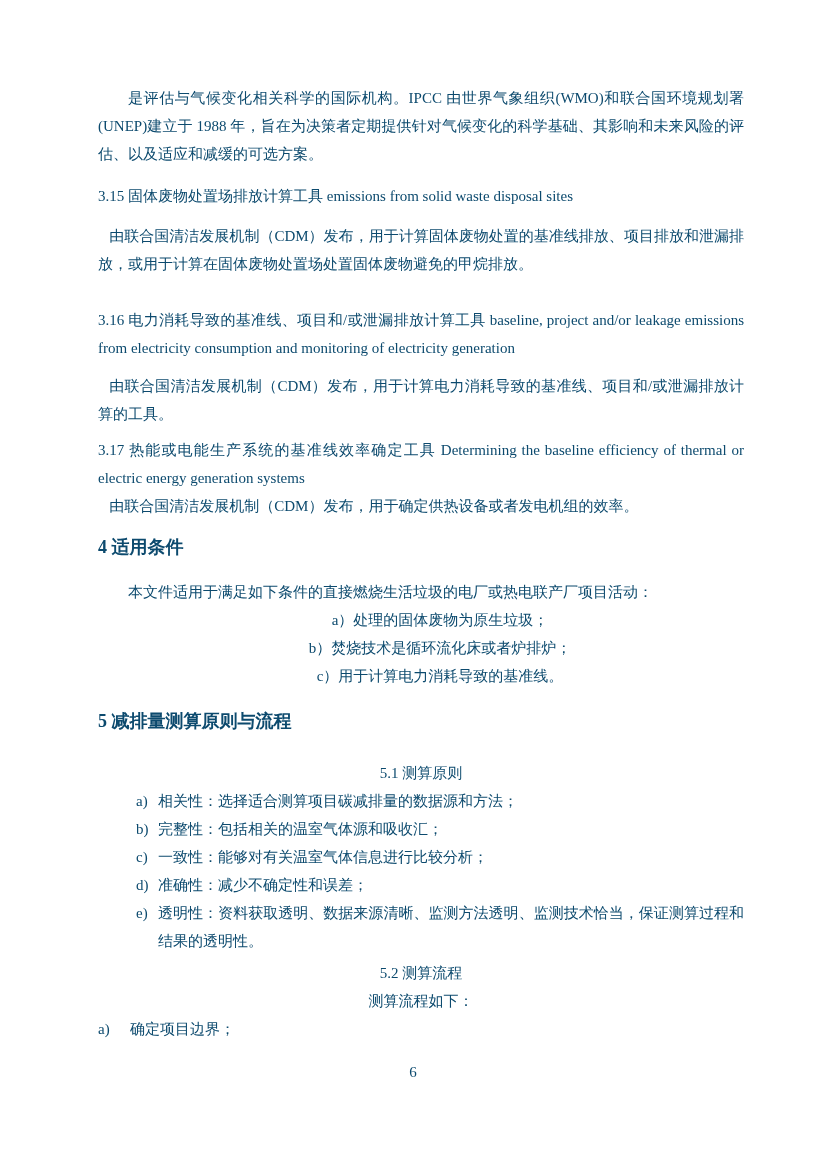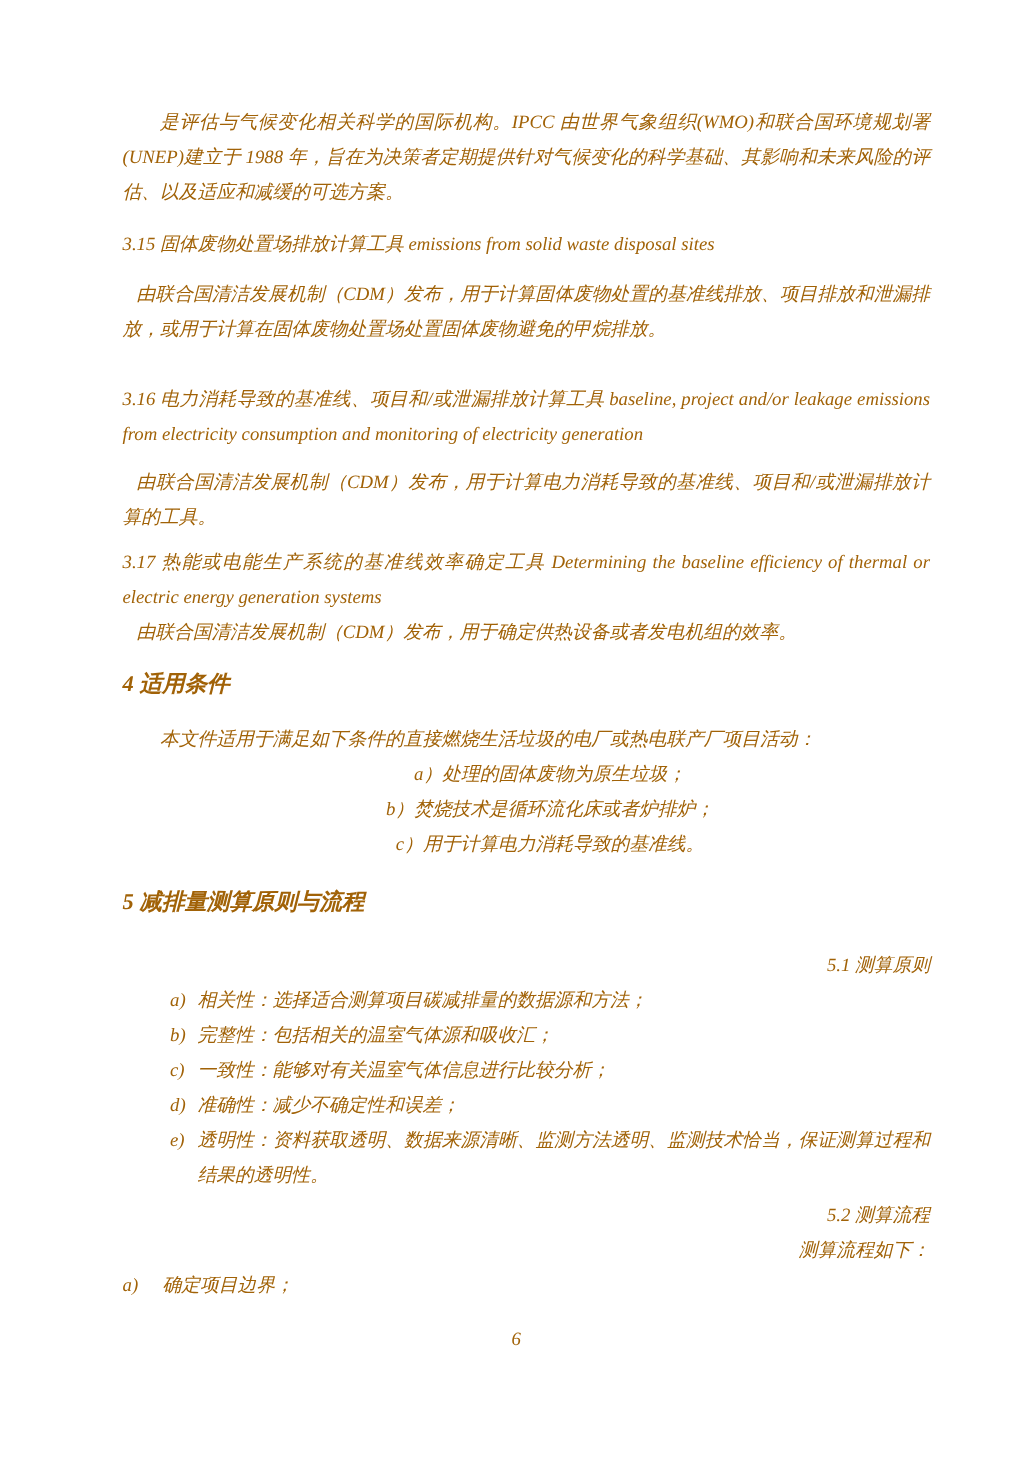--- a/index.html
+++ b/index.html
@@ -6,27 +6,26 @@
     margin: 0;
     padding: 0;
     background: #ffffff;
   }
   .page {
     position: relative;
     box-sizing: border-box;
     width: 826px;
     height: 1169px;
     background: #ffffff;
-    color: #a16207;
+    color: #0c4a6e;
     font-family: "Liberation Serif", "DejaVu Serif", serif;
     font-size: 15px;
     line-height: 28px;
     padding: 84px 82px 0 98px;
     overflow: hidden;
-    font-style: italic;
   }
   p { margin: 0; text-align: justify; }
 
   .intro-para {
     text-indent: 2em;
     margin-bottom: 14px;
   }
   .term-heading {
     margin-bottom: 12px;
   }
@@ -45,21 +44,21 @@
     line-height: 26px;
     margin: 14px 0 18px 0;
     text-align: left;
   }
   .chapter-heading.ch5 { margin: 18px 0 25px 0; }
 
   .sec4-lead { text-indent: 2em; }
   .sec4-items { padding-left: 38px; }
   .sec4-item { text-align: center; }
 
-  .sub-heading { margin: 0; text-align: right; }
+  .sub-heading { margin: 0; text-align: center; }
   .sub-lead { text-indent: 2em; }
 
   .hlist { margin-left: 38px; }
   .hlist-item { display: flex; }
   .hlist-item .marker { flex: 0 0 22px; }
   .hlist-item .text { flex: 1; text-align: justify; }
 
   .steps { margin-left: 0; }
   .step-item { display: flex; }
   .step-item .marker { flex: 0 0 32px; }

